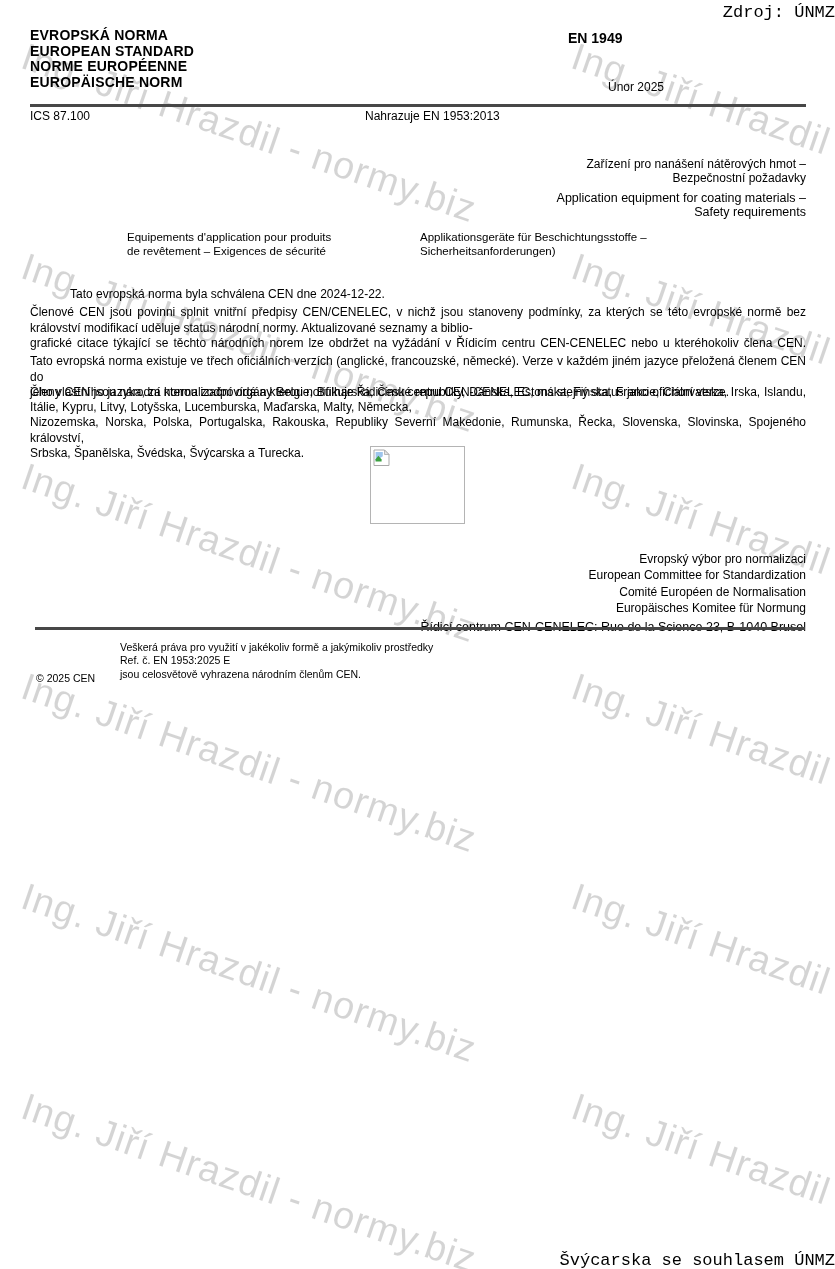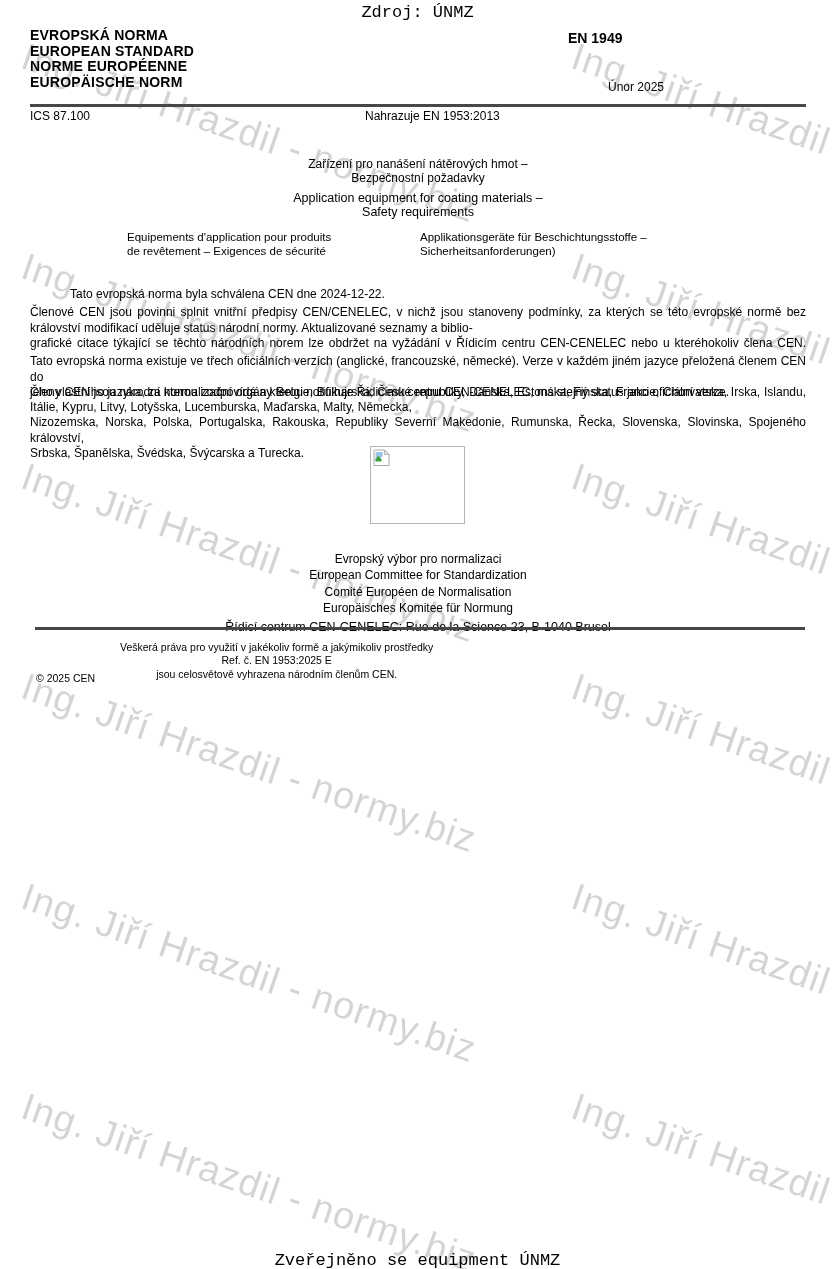--- a/index.html
+++ b/index.html
@@ -3,21 +3,21 @@
 <meta charset="utf-8">
 <style>
   html,body{margin:0;padding:0;background:#888;}
   .page{
     position:relative;width:835px;height:1269px;background:#ffffff;
     margin:0 auto;overflow:hidden;
     font-family:"Liberation Sans",sans-serif;color:#000;
   }
   .abs{position:absolute;}
   .mono{font-family:"Liberation Mono","DejaVu Sans Mono",monospace;}
-  .center{text-align:center;}
+  .center{text-align:right;}
 
   
   #wm-layer{position:absolute;inset:0;z-index:1;pointer-events:none;}
   .wm{
     position:absolute;white-space:nowrap;
     font-size:38px;letter-spacing:1px;color:rgba(0,0,0,0.17);
     transform:rotate(19deg);transform-origin:0 0;
     font-family:"Liberation Sans",sans-serif;
   }
 
@@ -48,21 +48,21 @@
     left:370px;top:446px;width:93px;height:76px;
     border:1px solid #b4b4b4;background:#fff;
   }
   .logo-box svg{position:absolute;left:2px;top:2px;}
 
   .committee{left:30px;top:529px;width:776px;font-size:12px;font-weight:normal;line-height:16.3px;margin-top:22px;}
   .committee-address{margin-top:3px;font-size:12.5px;}
 
   .rule-bottom{left:35px;top:627px;width:770px;height:2.5px;}
   .cop-owner{left:36px;top:672px;font-size:10.5px;}
-  .cop-lines{left:120px;top:641px;font-size:10.5px;line-height:13.4px;text-align:center;}
+  .cop-lines{left:120px;top:641px;font-size:10.5px;line-height:13.4px;}
 
   .footer-note{left:0;top:1251px;width:835px;font-size:17px;}
 </style>
 </head>
 <body>
 
 <div class="page">
 
   <div id="wm-layer">
       <div class="wm" style="left: 30px; top: 35px;">Ing. Jiří Hrazdil - normy.biz</div>
@@ -157,16 +157,16 @@
 
     <div class="abs rule rule-bottom"></div>
 
     <div class="abs cop-owner">© 2025 CEN</div>
     <div class="abs cop-lines">
       <div>Veškerá práva pro využití v jakékoliv formě a jakýmikoliv prostředky</div>
       <div>Ref. č. EN 1953:2025 E</div>
       <div>jsou celosvětově vyhrazena národním členům CEN.</div>
     </div>
 
-    <div class="abs footer-note mono center">Zveřejněno se equipment ÚNMZ</div>
+    <div class="abs footer-note mono center">Švýcarska se souhlasem ÚNMZ</div>
 
   </div>
 </div>
 
 </body></html>

